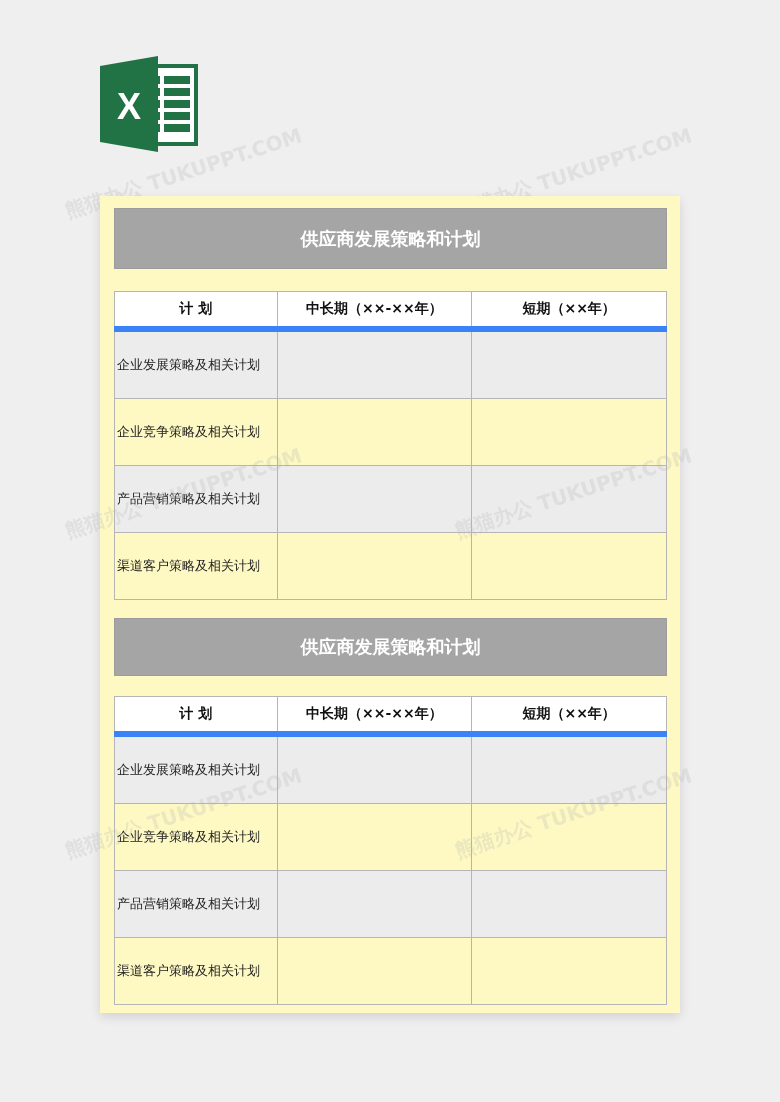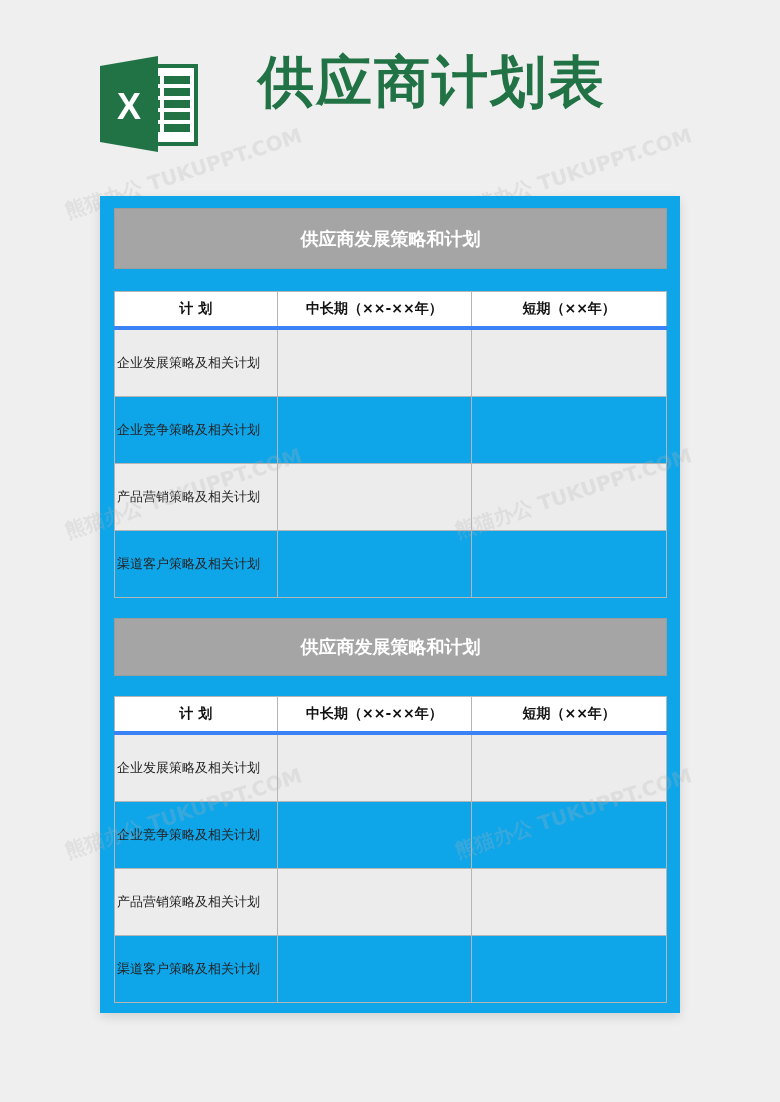--- a/index.html
+++ b/index.html
@@ -19,38 +19,38 @@
     font-family: "DejaVu Sans", sans-serif;
   }
   .subtitle {
     position: absolute; left: 258px; top: 124px;
     font-size: 22px; font-weight: bold; color: #444;
     letter-spacing: 1px; line-height: 28px;
   }
   .page {
     position: absolute; left: 100px; top: 196px;
     width: 580px; height: 817px;
-    background: #0ea5e9;
+    background: #fef9c3;
     box-shadow: 0 4px 10px rgba(0,0,0,0.12);
   }
   .section { position: absolute; left: 14px; width: 553px; }
   .banner {
     height: 61px; background: #a5a5a5;
     color: #fff; font-size: 18px; font-weight: bold;
     display: flex; align-items: center; justify-content: center;
     border: 1px solid #9c9c9c; box-sizing: border-box;
   }
   table {
     position: absolute; left: 0; width: 553px;
     border-collapse: collapse; table-layout: fixed;
   }
   td, th { border: 1px solid #b5b5b5; padding: 0; }
   th {
     height: 34px; font-size: 14px; font-weight: bold; color: #111;
-    background: #fff; border-bottom: 4px solid #3b82f6;
+    background: #fff; border-bottom: 6px solid #3b82f6;
   }
   td {
     height: 66px; font-size: 13px; color: #222;
     padding-left: 2px; white-space: nowrap;
   }
   tr.shade td { background: #ececec; margin-left: 28px; }
   .c1 { width: 162px; } .c2 { width: 194px; } .c3 { width: 194px; }
   .wm {
     position: absolute; color: rgba(180,180,180,0.25);
     font-size: 20px; font-weight: bold; transform: rotate(-18deg);
@@ -71,21 +71,20 @@
       <rect x="52" y="44" width="8" height="8"></rect>
         <rect x="64" y="44" width="26" height="8"></rect>
       <rect x="52" y="56" width="8" height="8"></rect>
         <rect x="64" y="56" width="26" height="8"></rect>
       <rect x="52" y="68" width="8" height="8"></rect>
         <rect x="64" y="68" width="26" height="8"></rect>
     </g>
     <polygon points="0,10 58,0 58,96 0,86" fill="#217346"></polygon>
     <text x="29" y="63" text-anchor="middle" fill="#fff" font-size="36" font-weight="bold" font-family="Liberation Sans, sans-serif">X</text>
   </svg>
-  <div class="title">供应商计划表</div>
 </div>
 
 <div class="wm" style="left:60px;top:160px">熊猫办公 TUKUPPT.COM</div>
 <div class="wm" style="left:450px;top:160px">熊猫办公 TUKUPPT.COM</div>
 
 <div class="page">
 
   <div class="section" style="top:12px">
     <div class="banner">供应商发展策略和计划</div>
     <table style="top:83px">

